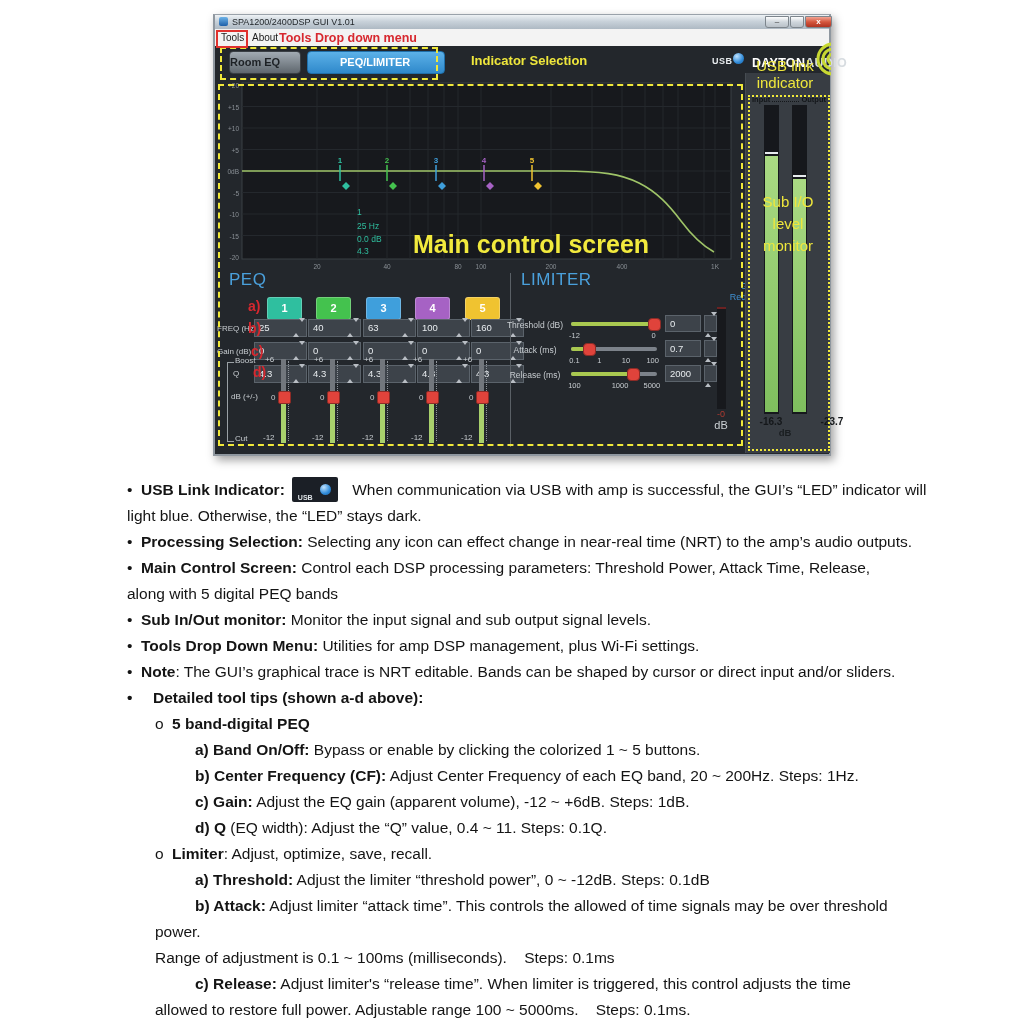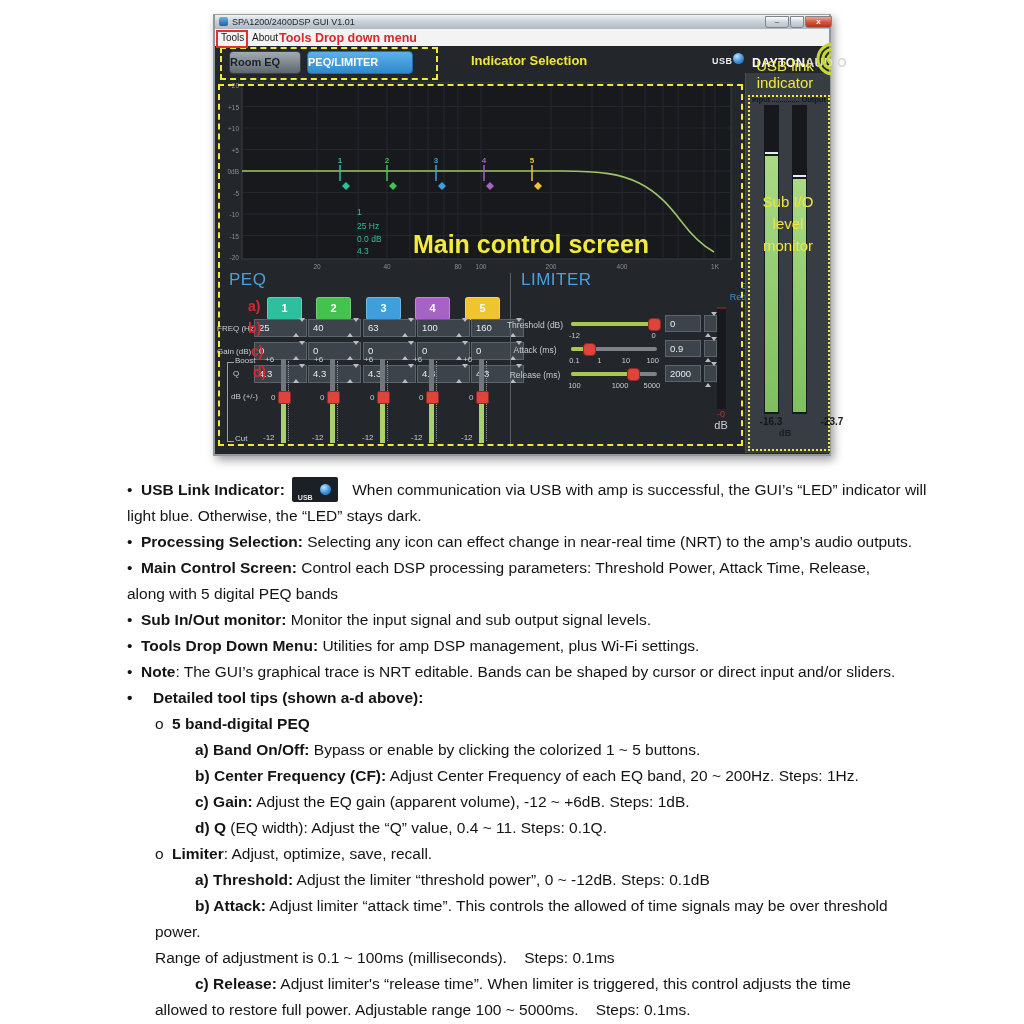--- a/index.html
+++ b/index.html
@@ -13,21 +13,21 @@
   .winbtn{position:absolute;top:1px;height:12px;border:1px solid #7d858c;border-radius:0 0 3px 3px;background:linear-gradient(#fdfdfd,#cfd6dc 50%,#b9c1c8);box-sizing:border-box;text-align:center;line-height:10px;font-size:8px;color:#333;}
   .btn-min{left:550px;width:24px;}
   .btn-max{left:575px;width:14px;}
   .btn-close{left:590px;width:27px;background:linear-gradient(#f2a493,#d4563d 50%,#b03422);color:#fff;font-weight:bold;}
   .menubar{position:absolute;left:0;top:14px;width:100%;height:17px;background:#f3f3f3;border-bottom:1px solid #c8c8c8;}
   .menuitem{position:absolute;top:2px;font-size:10px;color:#1a1a1a;padding:1px 4px;}
   .content{position:absolute;left:0;top:31px;right:0;bottom:0;background:#23272c;}
   
   .tab{position:absolute;top:36px;height:21px;border-radius:4px;font-weight:bold;font-size:11px;text-align:left;line-height:21px;}
   .tab-room{left:14px;width:70px;background:linear-gradient(#a2abb3,#5f676e);color:#1d2125;border:1px solid #3a3f44;}
-  .tab-peq{left:92px;width:104px;background:linear-gradient(#5cb1e8,#2f89cb);color:#fff;border:1px solid #1f6faa;}
+  .tab-peq{left:92px;width:104px;background:linear-gradient(#5cb1e8,#2f89cb);color:#fff;border:1px solid #1f6faa;padding-left:32px;}
   
   .usb-label{position:absolute;left:497px;top:41px;font-size:9px;font-weight:bold;color:#e8ecef;letter-spacing:.5px;}
   .usb-led{position:absolute;left:518px;top:38px;width:11px;height:11px;border-radius:50%;background:radial-gradient(circle at 35% 30%,#bfe2ff,#2f8ad8 60%,#1b5f9e);}
   .brand{position:absolute;left:537px;top:41px;font-size:12.5px;font-weight:bold;color:#ffffff;letter-spacing:.3px;white-space:nowrap;}
   .brand .b2{color:#d7dce0;}
   
   .ann-yellow{color:#efe73c;position:absolute;z-index:40;}
   .ann-red{color:#d7282f;font-weight:bold;position:absolute;z-index:40;}
   .dash-box{position:absolute;border:2px dashed #f0e83a;z-index:30;}
   .dot-box{position:absolute;border:2px dotted #f0e83a;z-index:30;}
@@ -306,21 +306,21 @@
       <div class="hs-track"></div>
       <div class="hs-fill" style="width:21%;"></div>
       <div class="hs-handle" style="left:21%;"></div>
     </div>
   <div class="hs-scale" style="top:341px;">
       <span style="left:4%;">0.1</span>
       <span style="left:33%;">1</span>
       <span style="left:64%;">10</span>
       <span style="left:95%;">100</span>
     </div>
-  <div class="valbox" style="top:325px;">0.9</div>
+  <div class="valbox" style="top:325px;">0.7</div>
   <div class="valarr" style="top:325px;"><span class="tri-u"></span><span class="tri-d"></span></div>
 
   <div class="limlab" style="left:288px;top:355px;">Release (ms)</div>
   <div class="hslider" style="top:353px;">
       <div class="hs-track"></div>
       <div class="hs-fill" style="width:72%;"></div>
       <div class="hs-handle" style="left:72%;"></div>
     </div>
   <div class="hs-scale" style="top:366px;">
       <span style="left:4%;">100</span>

